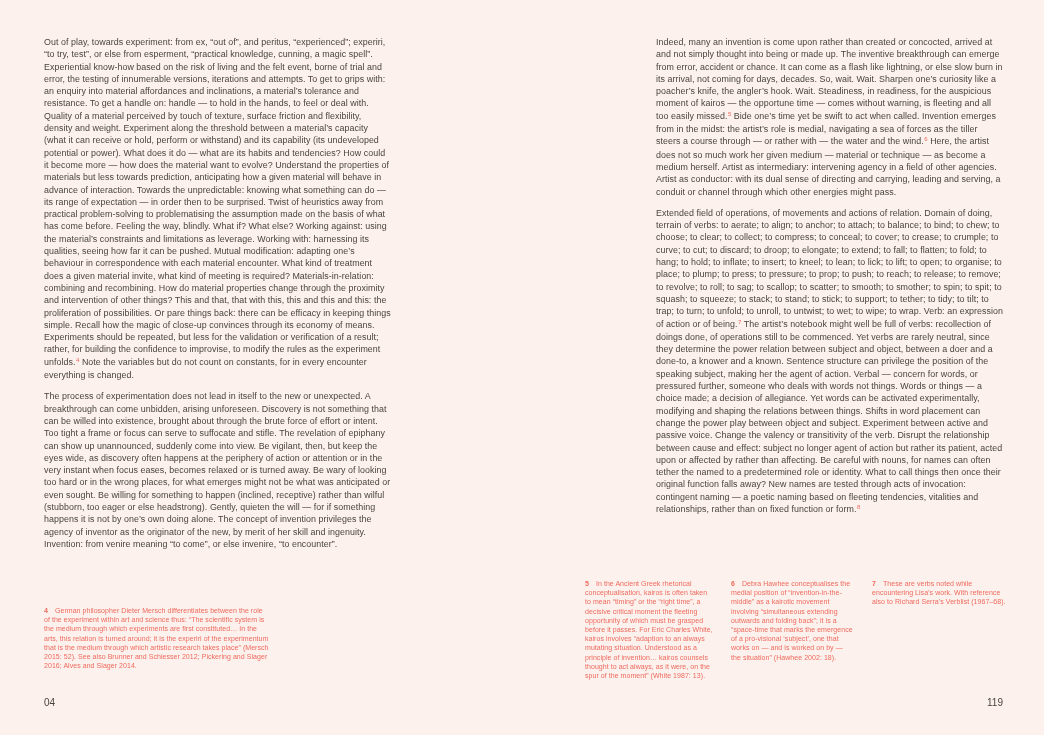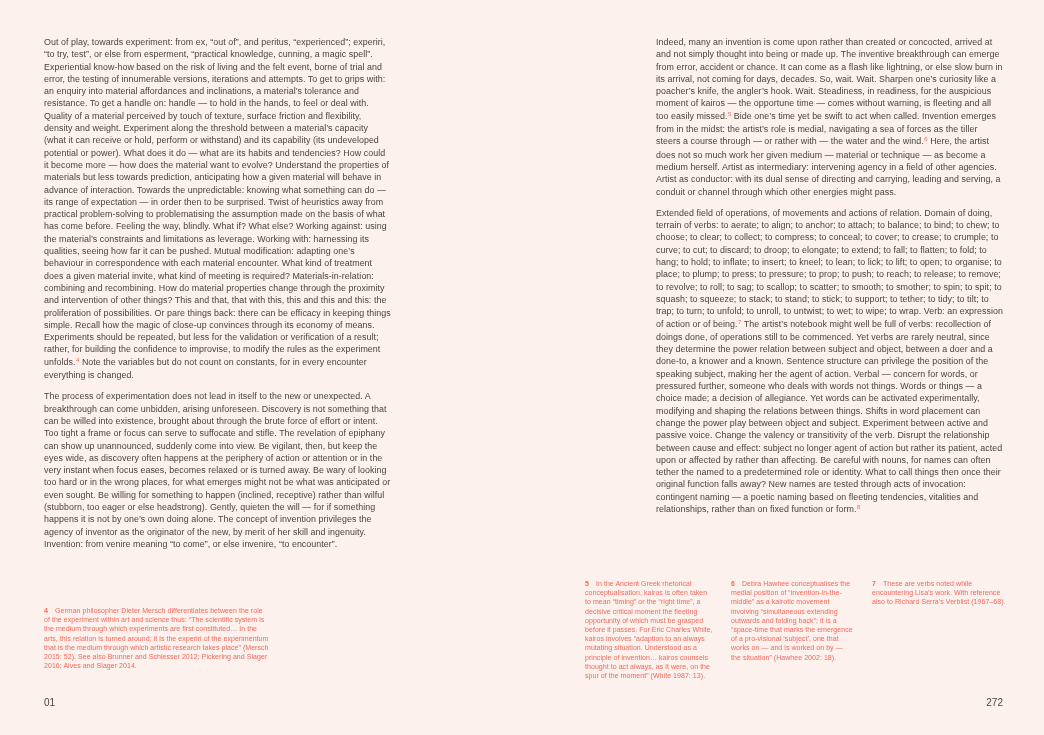--- a/index.html
+++ b/index.html
@@ -64,33 +64,33 @@
 <div class="spread">
 
   <section class="page page-left">
     <div class="text-block tb-left">
       <p><span>Out of play, towards experiment: from </span><span class="italic">ex</span><span>, “out of”, and </span><span class="italic">peritus</span><span>, “experienced”; </span><span class="italic">experiri</span><span>, “to try, test”, or else from </span><span class="italic">esperment</span><span>, “practical knowledge, cunning, a magic spell”. Experiential know-how based on the risk of living and the felt event, borne of trial and error, the testing of innumerable versions, iterations and attempts. To get to grips with: an enquiry into material affordances and inclinations, a material’s tolerance and resistance. To get a handle on: handle — to hold in the hands, to feel or deal with. Quality of a material perceived by touch of texture, surface friction and flexibility, density and weight. Experiment along the threshold between a material’s capacity (what it can receive or hold, perform or withstand) and its capability (its undeveloped potential or power). What does it do — what are its habits and tendencies? How could it become </span><span class="italic">more</span><span> — how does the material </span><span class="italic">want</span><span> to evolve? Understand the properties of materials but less towards prediction, anticipating how a given material will behave in advance of interaction. Towards the unpredictable: knowing what something can do — its range of expectation — in order then to be surprised. Twist of heuristics away from practical problem-solving to problematising the assumption made on the basis of what has come before. Feeling the way, blindly. What if? What else? Working </span><span class="italic">against</span><span>: using the material’s constraints and limitations as leverage. Working </span><span class="italic">with</span><span>: harnessing its qualities, seeing how far it can be pushed. Mutual modification: adapting one’s behaviour in correspondence with each material encounter. What kind of treatment does a given material invite, what kind of meeting is required? Materials-in-relation: combining and recombining. How do material properties change through the proximity and intervention of other things? This and that, that with this, this and this and this: the proliferation of possibilities. Or pare things back: there can be efficacy in keeping things simple. Recall how the magic of close-up convinces through its economy of means. Experiments should be repeated, but less for the validation or verification of a result; rather, for building the confidence to improvise, to modify the rules as the experiment unfolds.</span><span class="sup">4</span><span> Note the variables but do not count on constants, for in every encounter everything is changed.</span></p>
       <p><span>The process of experimentation does not lead in itself to the new or unexpected. A breakthrough can come unbidden, arising unforeseen. Discovery is not something that can be willed into existence, brought about through the brute force of effort or intent. Too tight a frame or focus can serve to suffocate and stifle. The revelation of epiphany can show up unannounced, suddenly come into view. Be vigilant, then, but keep the eyes wide, as discovery often happens at the periphery of action or attention or in the very instant when focus eases, becomes relaxed or is turned away. Be wary of looking too hard or in the wrong places, for what emerges might not be what was anticipated or even sought. Be willing for something to happen (inclined, receptive) rather than wilful (stubborn, too eager or else headstrong). Gently, quieten the will — for if something happens it is not by one’s own doing alone. The concept of invention privileges the agency of inventor as the originator of the new, by merit of her skill and ingenuity. Invention: from </span><span class="italic">venire</span><span> meaning “to come”, or else </span><span class="italic">invenire</span><span>, “to encounter”.</span></p>
     </div>
     <div class="footnote fn-4">
       <span class="fn-num">4</span><span><span>German philosopher Dieter Mersch differentiates between the role of the experiment within art and science thus: “The scientific system is the medium </span><span class="italic">through</span><span> which experiments are first constituted… In the arts, this relation is turned around; it is the </span><span class="italic">experiri</span><span> of the </span><span class="italic">experimentum</span><span> that is the medium </span><span class="italic">through</span><span> which artistic research takes place” (Mersch 2015: 52). See also Brunner and Schiesser 2012; Pickering and Slager 2016; Alves and Slager 2014.</span></span>
     </div>
-    <div class="page-number pn-left">01</div>
+    <div class="page-number pn-left">04</div>
   </section>
 
   <section class="page page-right">
     <div class="text-block tb-right">
       <p><span>Indeed, many an invention is </span><span class="italic">come upon</span><span> rather than created or concocted, arrived at and not simply thought into being or made up. The inventive breakthrough can emerge from error, accident or chance. It can come as a flash like lightning, or else slow burn in its arrival, not coming for days, decades. So, wait. Wait. Sharpen one’s curiosity like a poacher’s knife, the angler’s hook. Wait. Steadiness, in readiness, for the auspicious moment of </span><span class="italic">kairos</span><span> — the opportune time — comes without warning, is fleeting and all too easily missed.</span><span class="sup">5</span><span> Bide one’s time yet be swift to act when called. Invention emerges from in the midst: the artist’s role is medial, navigating a sea of forces as the tiller steers a course through — or rather </span><span class="italic">with</span><span> — the water and the wind.</span><span class="sup">6</span><span> Here, the artist does not so much work her given medium — material or technique — as become a medium herself. Artist as intermediary: intervening agency in a field of other agencies. Artist as conductor: with its dual sense of directing and carrying, leading and serving, a conduit or channel through which other energies might pass.</span></p>
       <p><span>Extended field of operations, of movements and actions of relation. Domain of doing, terrain of verbs: to aerate; to align; to anchor; to attach; to balance; to bind; to chew; to choose; to clear; to collect; to compress; to conceal; to cover; to crease; to crumple; to curve; to cut; to discard; to droop; to elongate; to extend; to fall; to flatten; to fold; to hang; to hold; to inflate; to insert; to kneel; to lean; to lick; to lift; to open; to organise; to place; to plump; to press; to pressure; to prop; to push; to reach; to release; to remove; to revolve; to roll; to sag; to scallop; to scatter; to smooth; to smother; to spin; to spit; to squash; to squeeze; to stack; to stand; to stick; to support; to tether; to tidy; to tilt; to trap; to turn; to unfold; to unroll, to untwist; to wet; to wipe; to wrap. Verb: an expression of action or of being.</span><span class="sup">7</span><span> The artist’s notebook might well be full of verbs: recollection of doings done, of operations still to be commenced. Yet verbs are rarely neutral, since they determine the power relation between subject and object, between a doer and a done-to, a knower and a known. Sentence structure can privilege the position of the speaking subject, making her the agent of action. Verbal — concern for words, or pressured further, someone who deals with words not things. Words or things — a choice made; a decision of allegiance. Yet words can be activated experimentally, modifying and shaping the relations between things. Shifts in word placement can change the power play between object and subject. Experiment between active and passive voice. Change the valency or transitivity of the verb. Disrupt the relationship between cause and effect: subject no longer </span><span class="italic">agent</span><span> of action but rather its </span><span class="italic">patient</span><span>, acted upon or affected by rather than affecting. Be careful with nouns, for names can often tether the named to a predetermined role or identity. What to call things then once their original function falls away? New names are tested through acts of invocation: contingent naming — a poetic naming based on fleeting tendencies, vitalities and relationships, rather than on fixed function or form.</span><span class="sup">8</span></p>
     </div>
     <div class="footnote fn-5">
       <span class="fn-num">5</span><span><span>In the Ancient Greek rhetorical conceptualisation, </span><span class="italic">kairos</span><span> is often taken to mean “timing” or the “right time”, a decisive critical moment the fleeting opportunity of which must be grasped before it passes. For Eric Charles White, </span><span class="italic">kairos</span><span> involves “adaption to an always mutating situation. Understood as a principle of invention… </span><span class="italic">kairos</span><span> counsels thought to act always, as it were, on the spur of the moment” (White 1987: 13).</span></span>
     </div>
     <div class="footnote fn-6">
       <span class="fn-num">6</span><span><span>Debra Hawhee conceptualises the medial position of “invention-in-the-middle” as a </span><span class="italic">kairotic</span><span> movement involving “simultaneous extending outwards and folding back”; it is a “space-time that marks the emergence of a pro-visional ‘subject’, one that works on — and is worked on by — the situation” (Hawhee 2002: 18).</span></span>
     </div>
     <div class="footnote fn-7">
       <span class="fn-num">7</span><span><span>These are verbs noted while encountering Lisa’s work. With reference also to Richard Serra’s </span><span class="italic">Verblist</span><span> (1967–68).</span></span>
     </div>
-    <div class="page-number pn-right">272</div>
+    <div class="page-number pn-right">119</div>
   </section>
 
 </div>
 
 </body></html>

